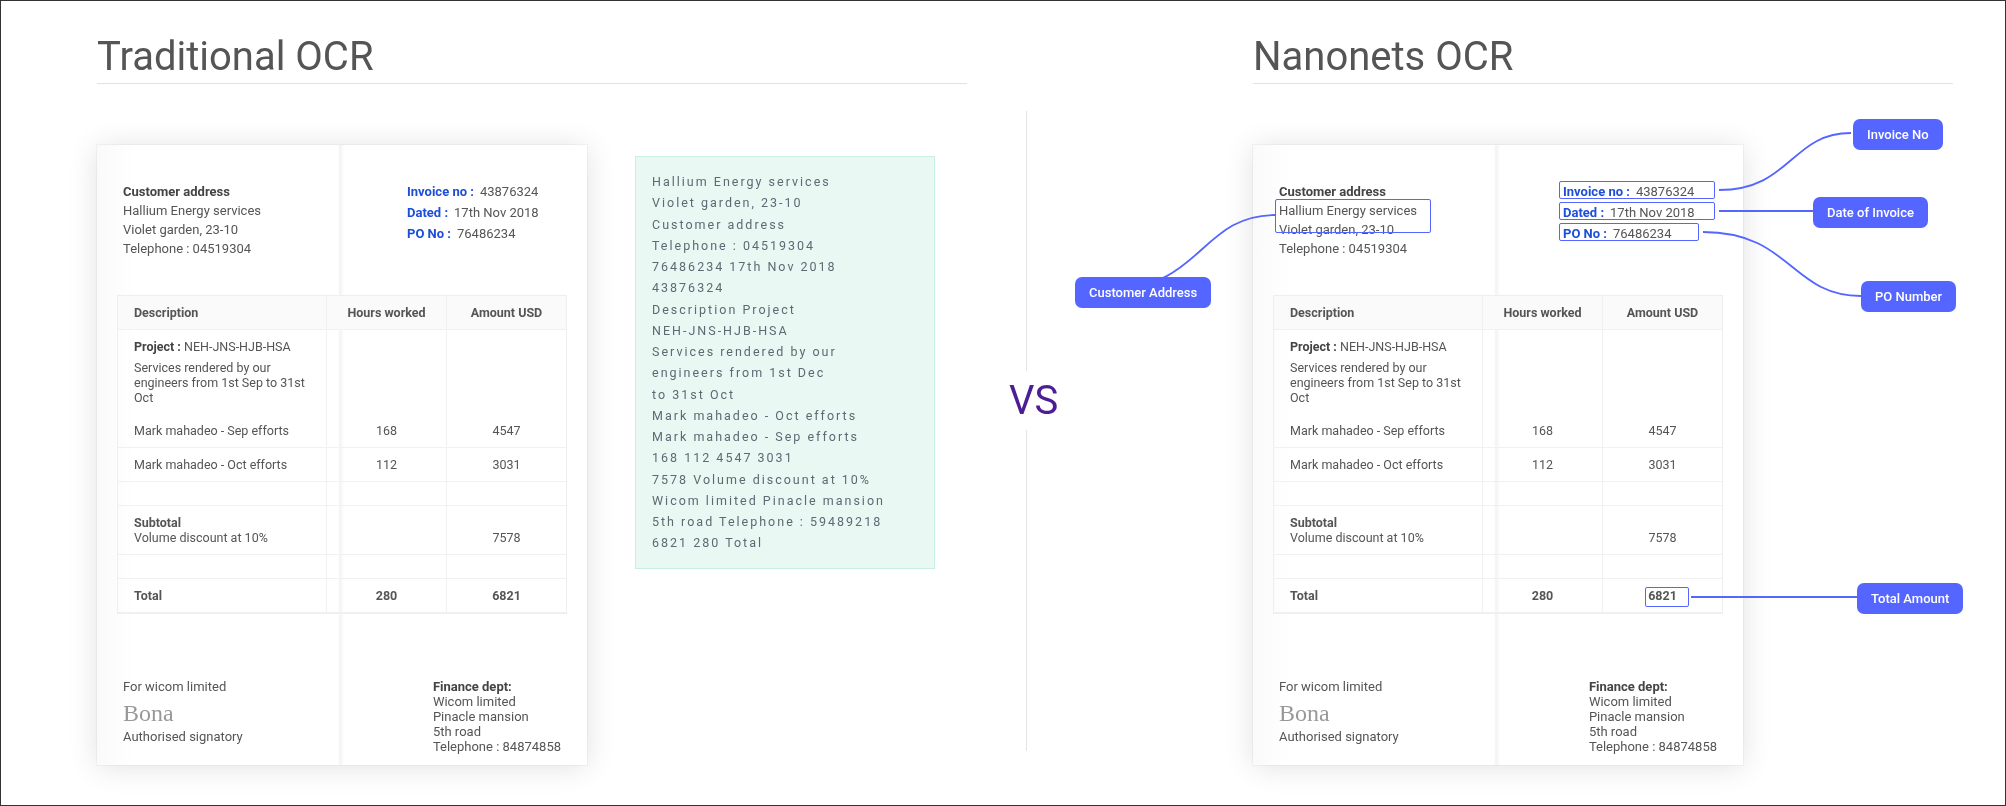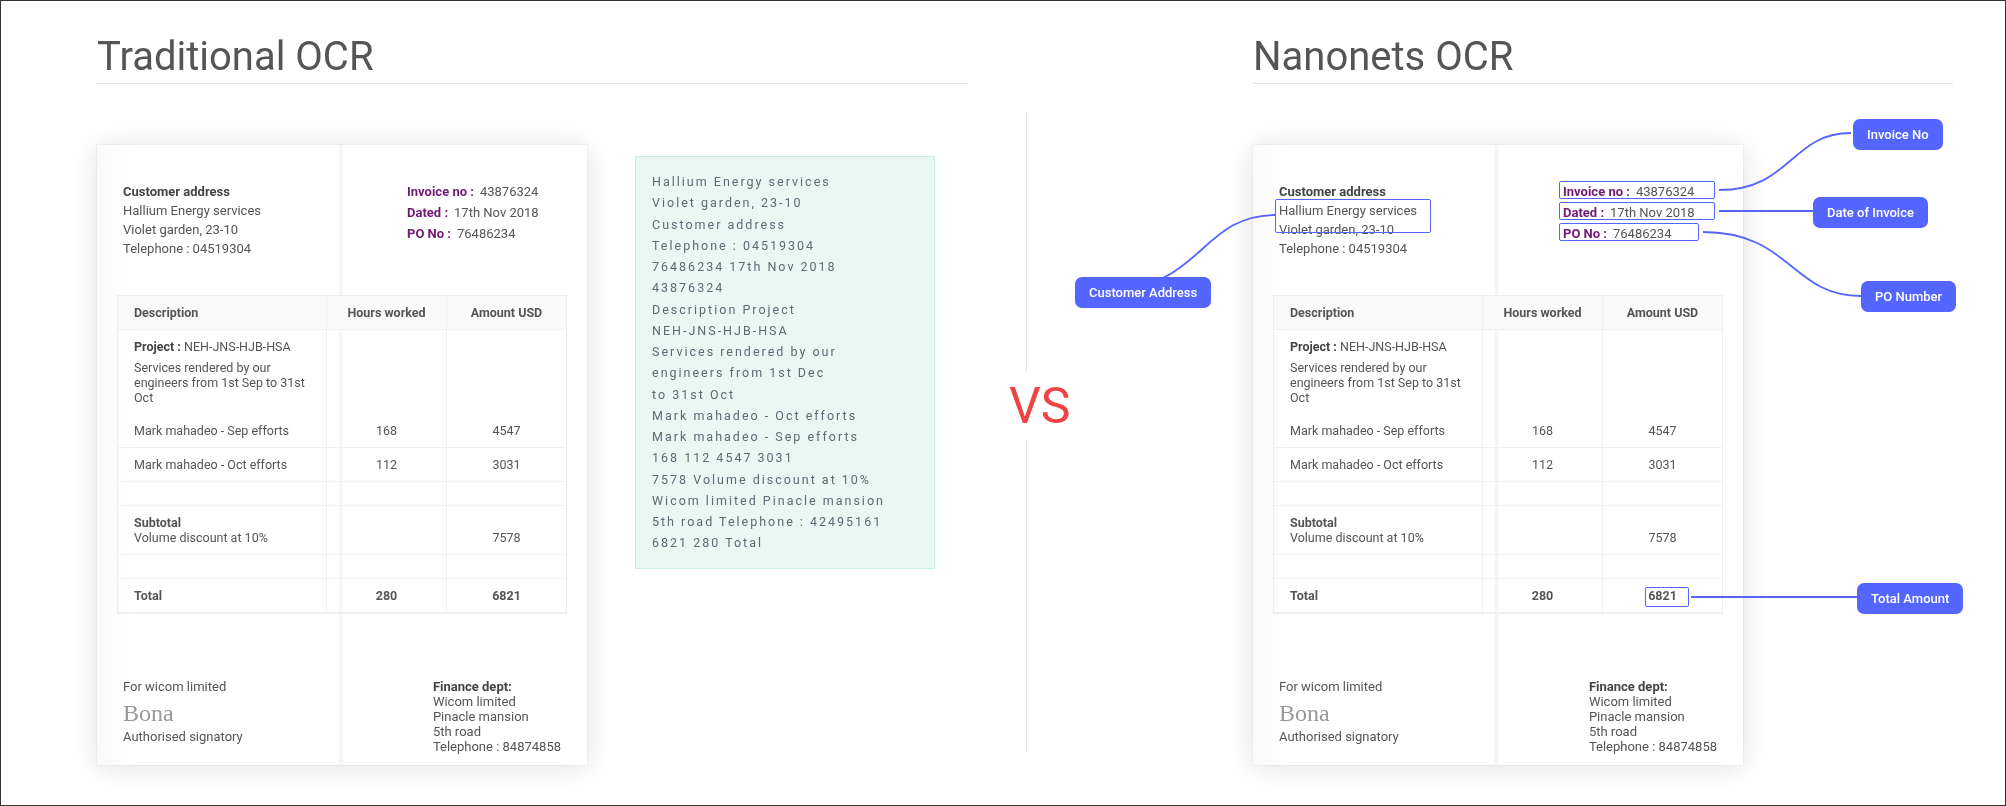--- a/index.html
+++ b/index.html
@@ -33,22 +33,22 @@
     left: 1025px;
     top: 110px;
     width: 1px;
     height: 640px;
     background: #e4e4e4;
   }
   .vs {
     position: absolute;
     left: 1004px;
     top: 370px;
-    font-size: 50px;
-    color: #ef4444;
+    font-size: 40px;
+    color: #4c1d95;
     background: #fff;
     padding: 6px 4px;
   }
   
   .card {
     position: absolute;
     width: 490px;
     height: 620px;
     background: #fff;
     box-shadow: 0 2px 28px rgba(0,0,0,.12), 0 0 0 1px rgba(0,0,0,.03);
@@ -62,21 +62,21 @@
     inset: 0;
     background:
       linear-gradient(90deg, rgba(0,0,0,0) 49.2%, rgba(0,0,0,.05) 49.6%, rgba(0,0,0,0) 50.4%),
       linear-gradient(90deg, rgba(0,0,0,.02), rgba(0,0,0,0) 8%);
     pointer-events: none;
   }
   .block { position: absolute; line-height: 1.45; }
   .addr { left: 26px; top: 38px; }
   .meta { left: 310px; top: 38px; }
   .meta .row { display: flex; gap: 6px; margin-bottom: 2px; }
-  .meta .k { font-weight: 700; color: #701a75; }
+  .meta .k { font-weight: 700; color: #1d4ed8; }
   .tbl-wrap {
     position: absolute;
     left: 20px; right: 20px; top: 150px;
     border: 1px solid #eee;
   }
   .thead, .trow {
     display: grid;
     grid-template-columns: 1fr 120px 120px;
     font-size: 12.5px;
   }
@@ -251,21 +251,21 @@
     <div>Description Project</div>
     <div>NEH-JNS-HJB-HSA</div>
     <div>Services rendered by our</div>
     <div>engineers from 1st Dec</div>
     <div>to 31st Oct</div>
     <div>Mark mahadeo - Oct efforts</div>
     <div>Mark mahadeo - Sep efforts</div>
     <div>168 112 4547 3031</div>
     <div>7578 Volume discount at 10%</div>
     <div>Wicom limited Pinacle mansion</div>
-    <div>5th road Telephone : 42495161</div>
+    <div>5th road Telephone : 59489218</div>
     <div>6821 280 Total</div>
   </div>
 
   <div class="card b">
     <div class="paper-fold"></div>
     <div class="block addr">
       <b class="k">Customer address</b><br>
       <span>Hallium Energy services</span><br>
       <span>Violet garden, 23-10</span><br>
       <span>Telephone : 04519304</span>

